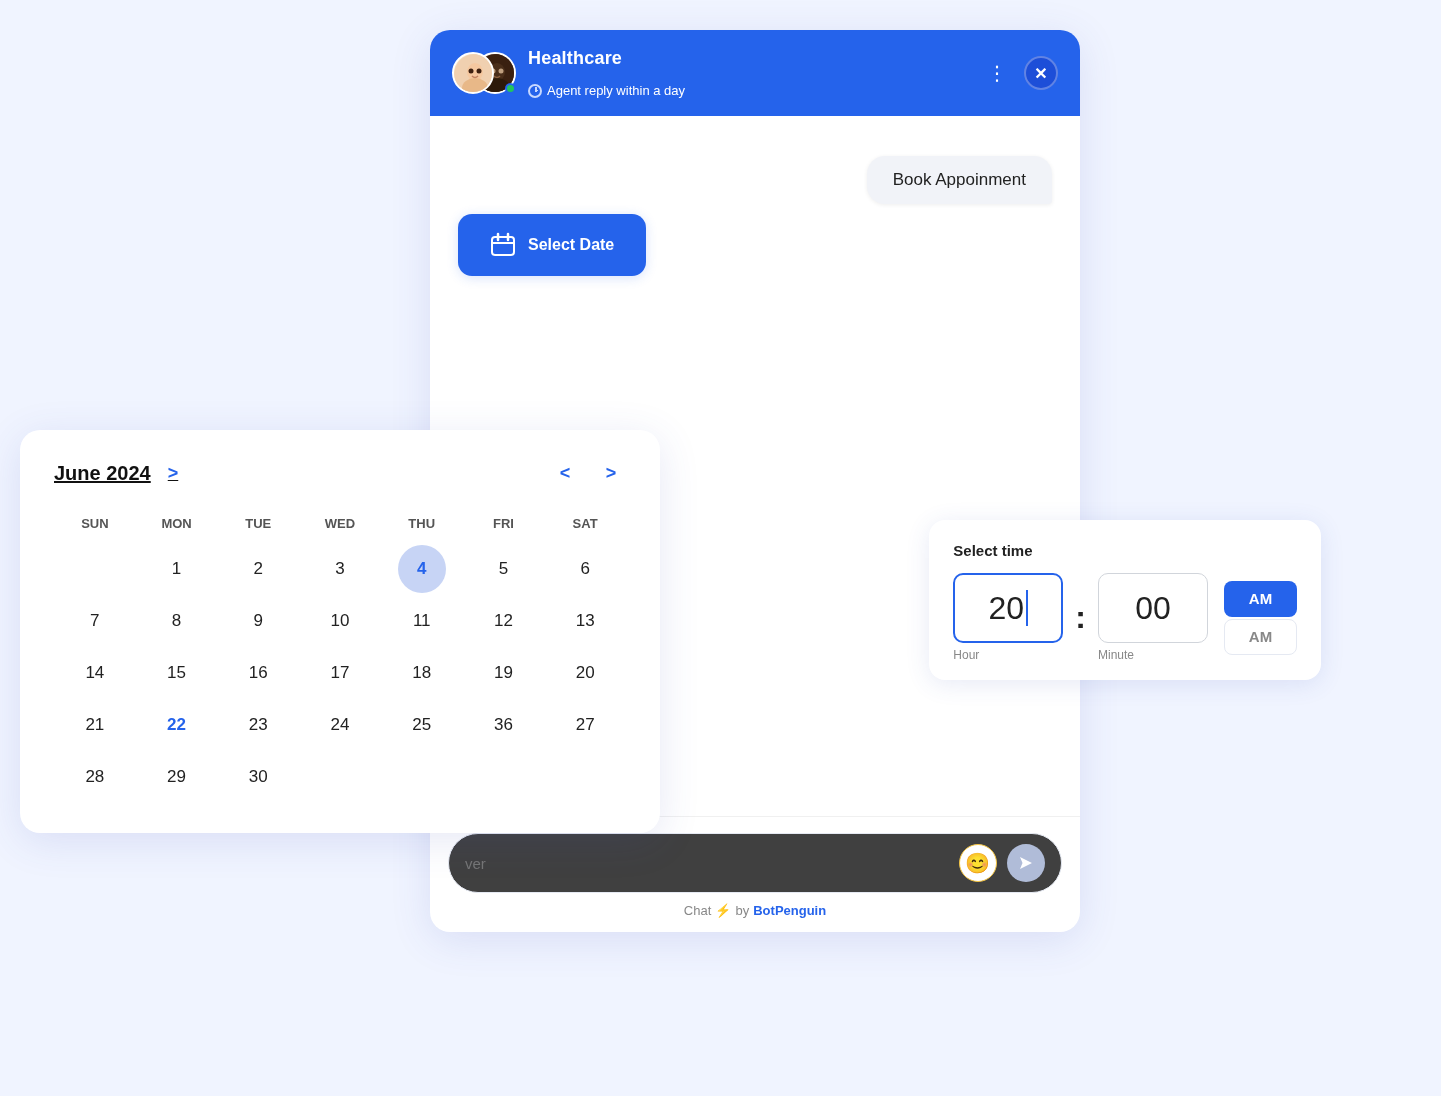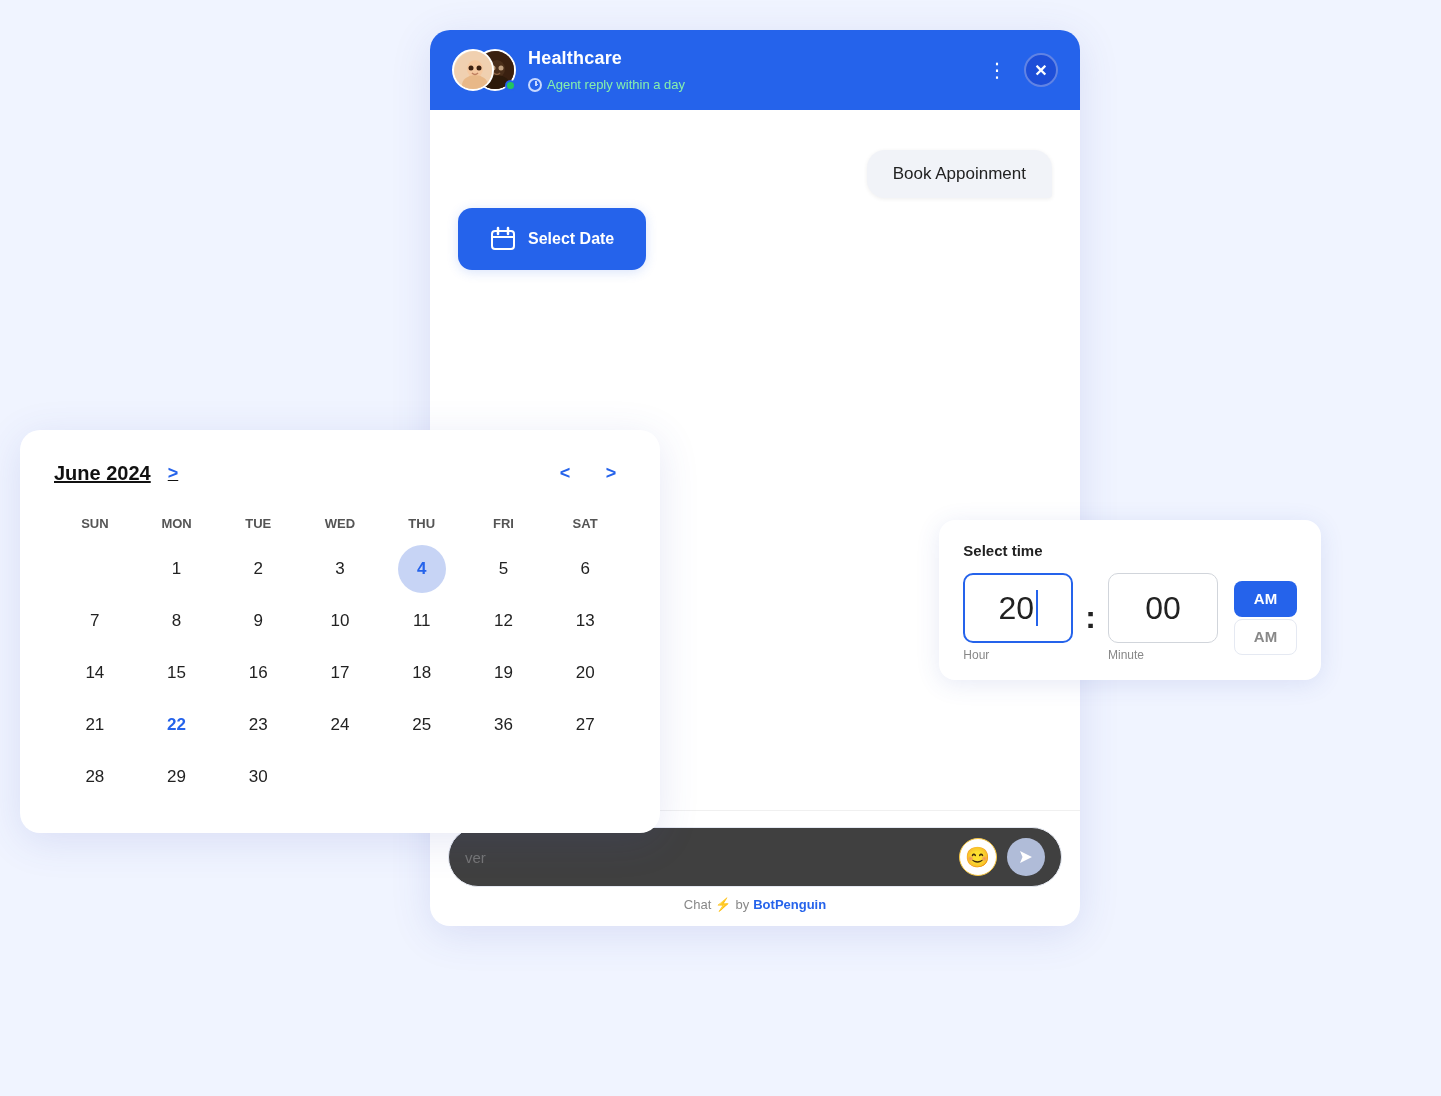--- a/index.html
+++ b/index.html
@@ -73,26 +73,26 @@
     .chat-header-info {
       flex: 1;
     }
     .chat-header-title {
       color: #fff;
       font-size: 18px;
       font-weight: 700;
       letter-spacing: 0.2px;
     }
     .chat-header-status {
-      color: #86efac;
+      color: #ffffff;
       font-size: 13px;
       display: flex;
       align-items: center;
       gap: 5px;
-      margin-top: 8px;
+      margin-top: 14px;
     }
     .clock-icon {
       display: inline-block;
       width: 14px;
       height: 14px;
       border: 2px solid #c7d8ff;
       border-radius: 50%;
       position: relative;
     }
     .clock-icon::before {
@@ -410,21 +410,21 @@
       color: #888;
       margin-top: 5px;
     }
     .ampm-group {
       display: flex;
       flex-direction: column;
       gap: 2px;
       margin-left: 8px;
     }
     .ampm-btn {
-      width: 63px;
+      width: 73px;
       height: 36px;
       display: flex;
       align-items: center;
       justify-content: center;
       border-radius: 8px;
       font-size: 15px;
       font-weight: 600;
       cursor: pointer;
       border: none;
     }

